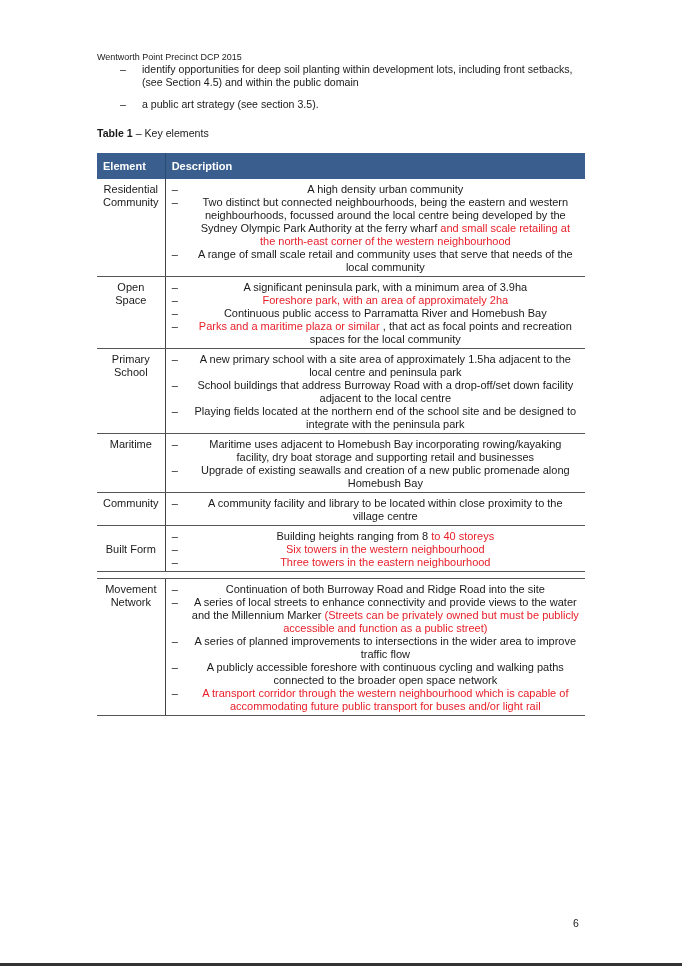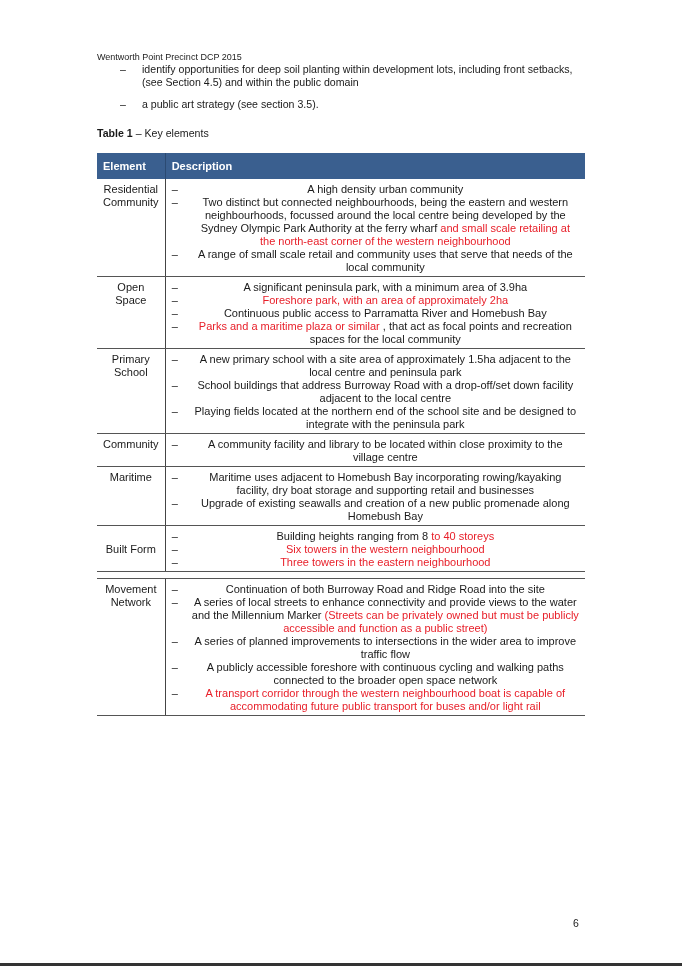--- a/index.html
+++ b/index.html
@@ -82,33 +82,33 @@
         <td class="el">Primary School</td>
         <td>
           <ul class="items">
             <li><span class="dash">–</span><span>A new primary school with a site area of approximately 1.5ha adjacent to the local centre and peninsula park</span></li>
             <li><span class="dash">–</span><span>School buildings that address Burroway Road with a drop-off/set down facility adjacent to the local centre</span></li>
             <li><span class="dash">–</span><span>Playing fields located at the northern end of the school site and be designed to integrate with the peninsula park</span></li>
           </ul>
         </td>
       </tr>
       <tr>
-        <td class="el">Community</td>
-        <td>
-          <ul class="items">
-            <li><span class="dash">–</span><span>A community facility and library to be located within close proximity to the village centre</span></li>
-          </ul>
-        </td>
-      </tr>
-      <tr>
         <td class="el">Maritime</td>
         <td>
           <ul class="items">
             <li><span class="dash">–</span><span>Maritime uses adjacent to Homebush Bay incorporating rowing/kayaking facility, dry boat storage and supporting retail and businesses</span></li>
             <li><span class="dash">–</span><span>Upgrade of existing seawalls and creation of a new public promenade along Homebush Bay</span></li>
+          </ul>
+        </td>
+      </tr>
+      <tr>
+        <td class="el">Community</td>
+        <td>
+          <ul class="items">
+            <li><span class="dash">–</span><span>A community facility and library to be located within close proximity to the village centre</span></li>
           </ul>
         </td>
       </tr>
       <tr class="vmid">
         <td class="el">Built Form</td>
         <td>
           <ul class="items">
             <li><span class="dash">–</span><span>Building heights ranging from 8 </span><span class="red">to 40 storeys</span></li>
             <li><span class="dash">–</span><span class="red">Six towers in the western neighbourhood</span></li>
             <li><span class="dash">–</span><span class="red">Three towers in the eastern neighbourhood</span></li>
@@ -119,21 +119,21 @@
         <td colspan="2"></td>
       </tr>
       <tr>
         <td class="el">Movement Network</td>
         <td>
           <ul class="items">
             <li><span class="dash">–</span><span>Continuation of both Burroway Road and Ridge Road into the site</span></li>
             <li><span class="dash">–</span><span>A series of local streets to enhance connectivity and provide views to the water and the Millennium Marker </span><span class="red">(Streets can be privately owned but must be publicly accessible and function as a public street)</span></li>
             <li><span class="dash">–</span><span>A series of planned improvements to intersections in the wider area to improve traffic flow</span></li>
             <li><span class="dash">–</span><span>A publicly accessible foreshore with continuous cycling and walking paths connected to the broader open space network</span></li>
-            <li><span class="dash">–</span><span class="red">A transport corridor through the western neighbourhood boat is capable of accommodating future public transport for buses and/or light rail</span></li>
+            <li><span class="dash">–</span><span class="red">A transport corridor through the western neighbourhood which is capable of accommodating future public transport for buses and/or light rail</span></li>
           </ul>
         </td>
       </tr>
     </tbody>
 </table>
 
 <div class="page-num">6</div>
 <div class="bottom-rule"></div>
 
 </body></html>

